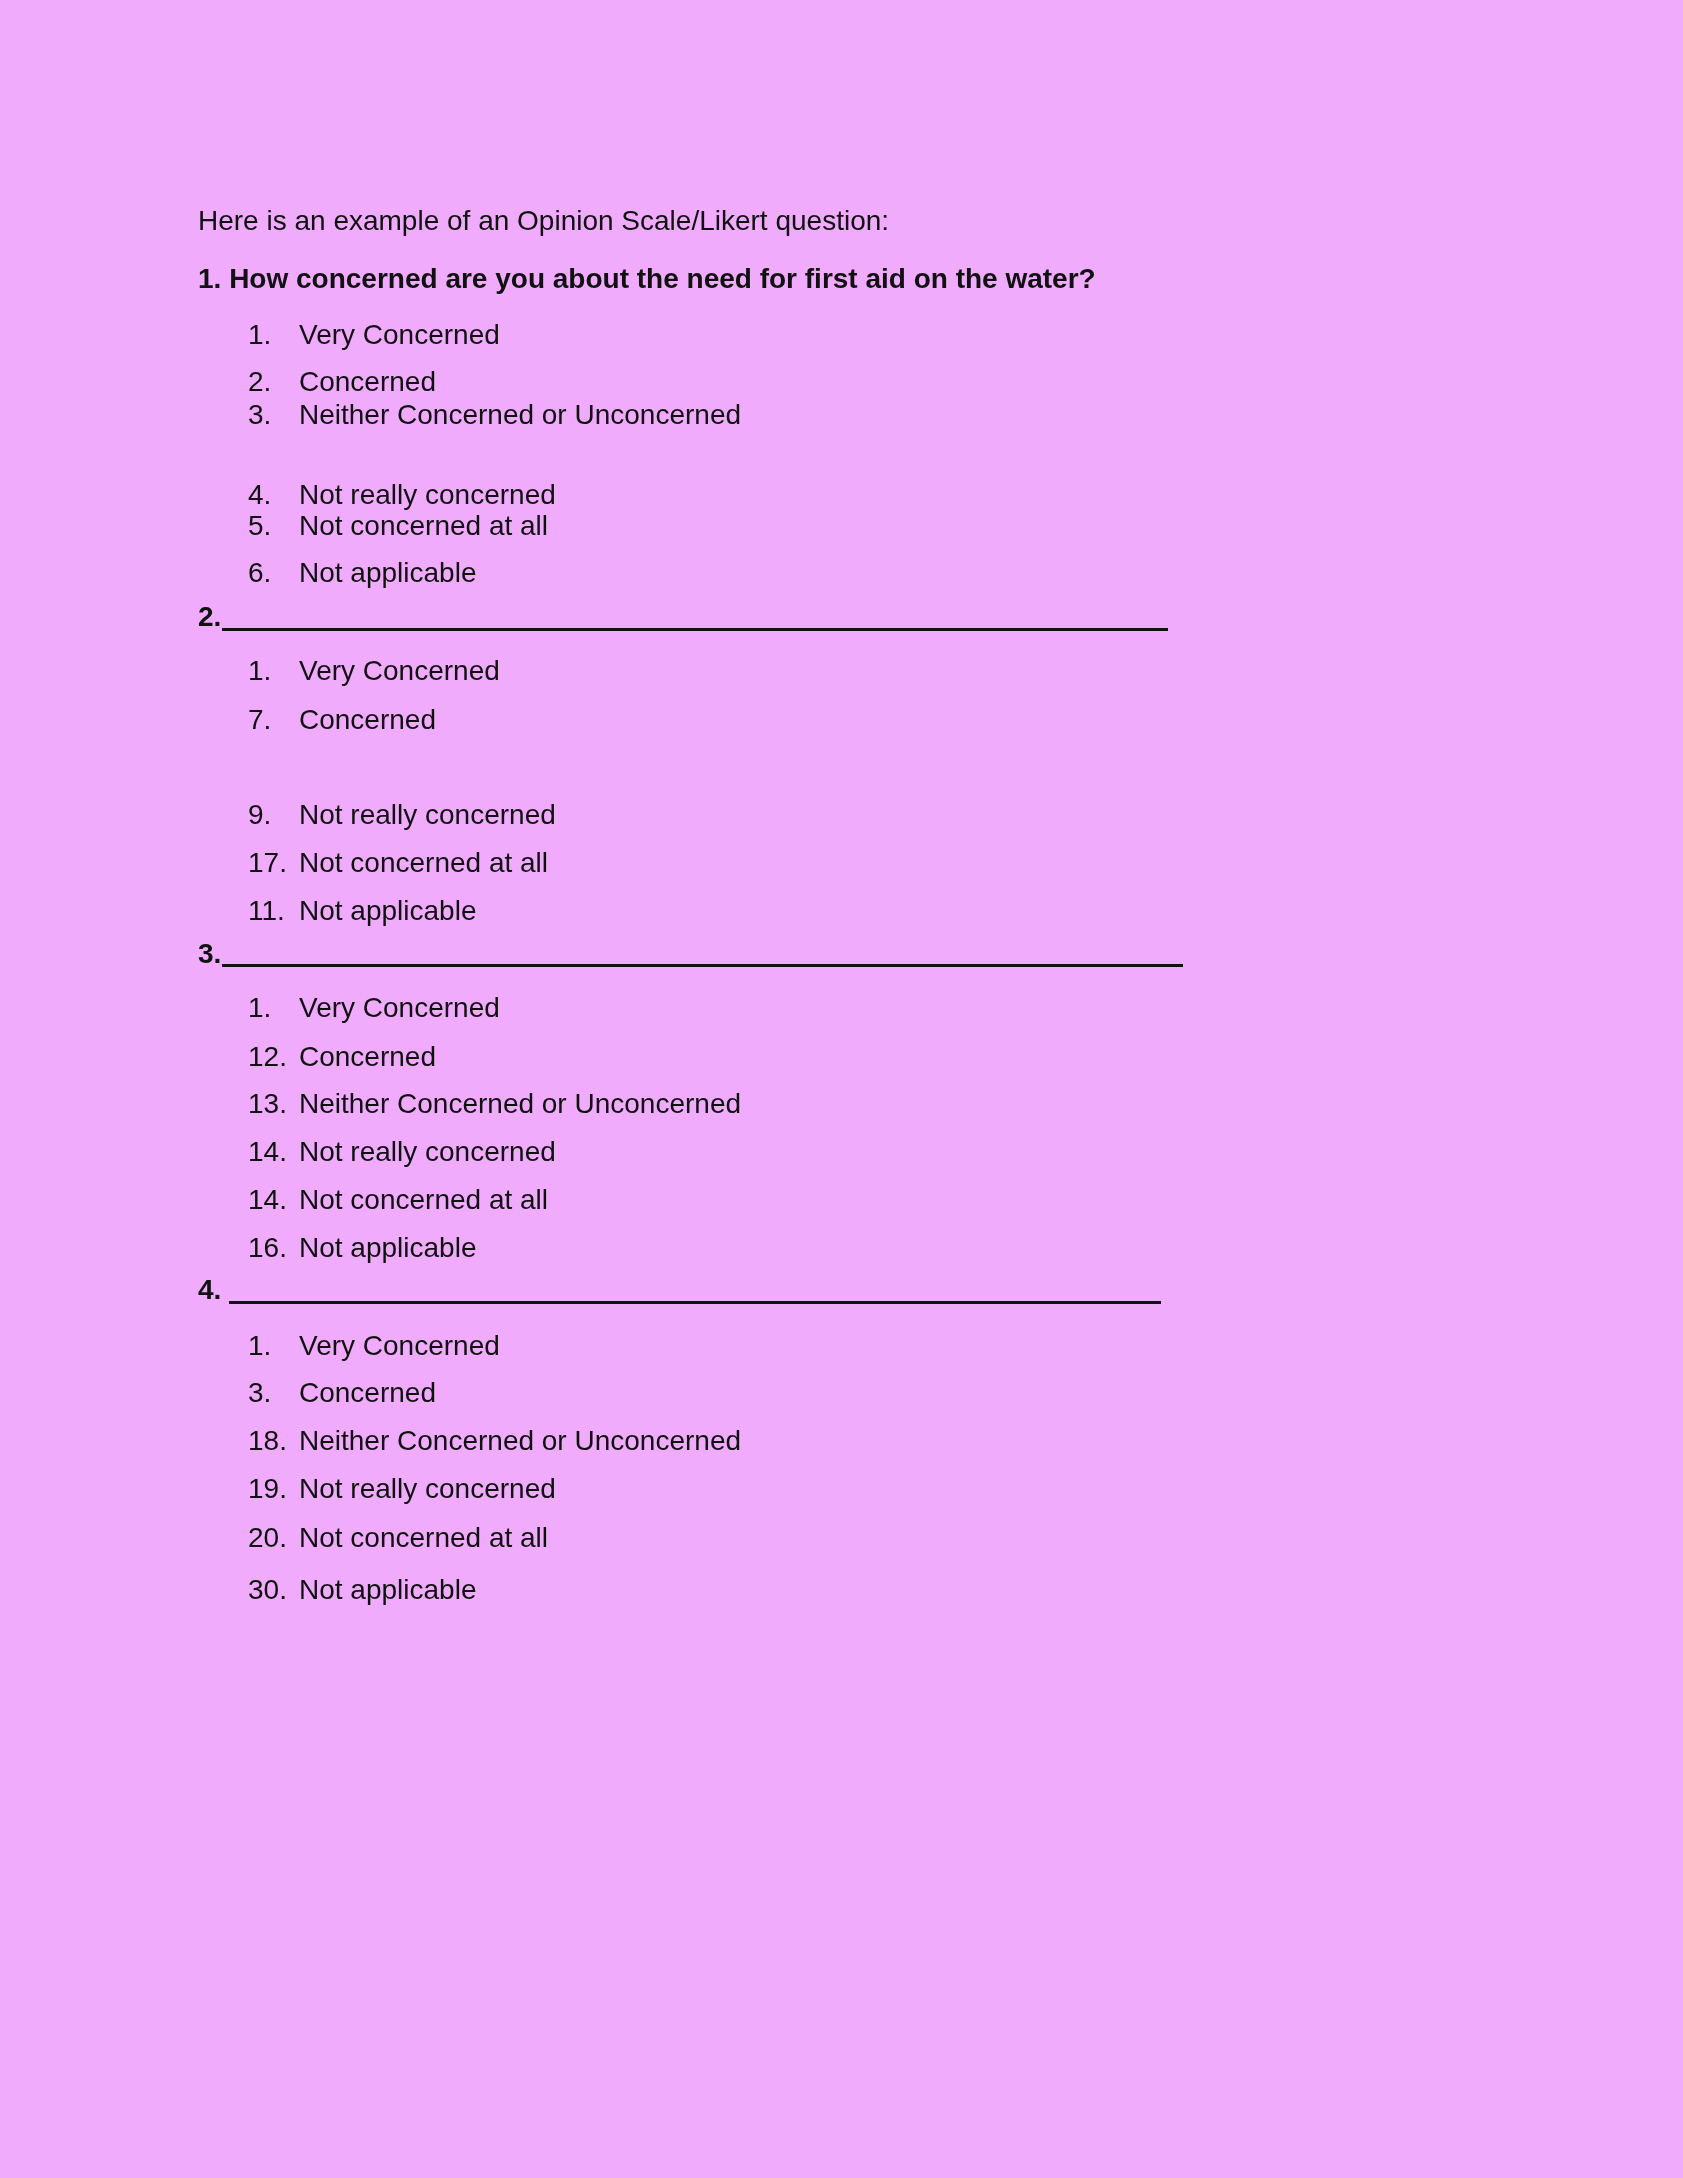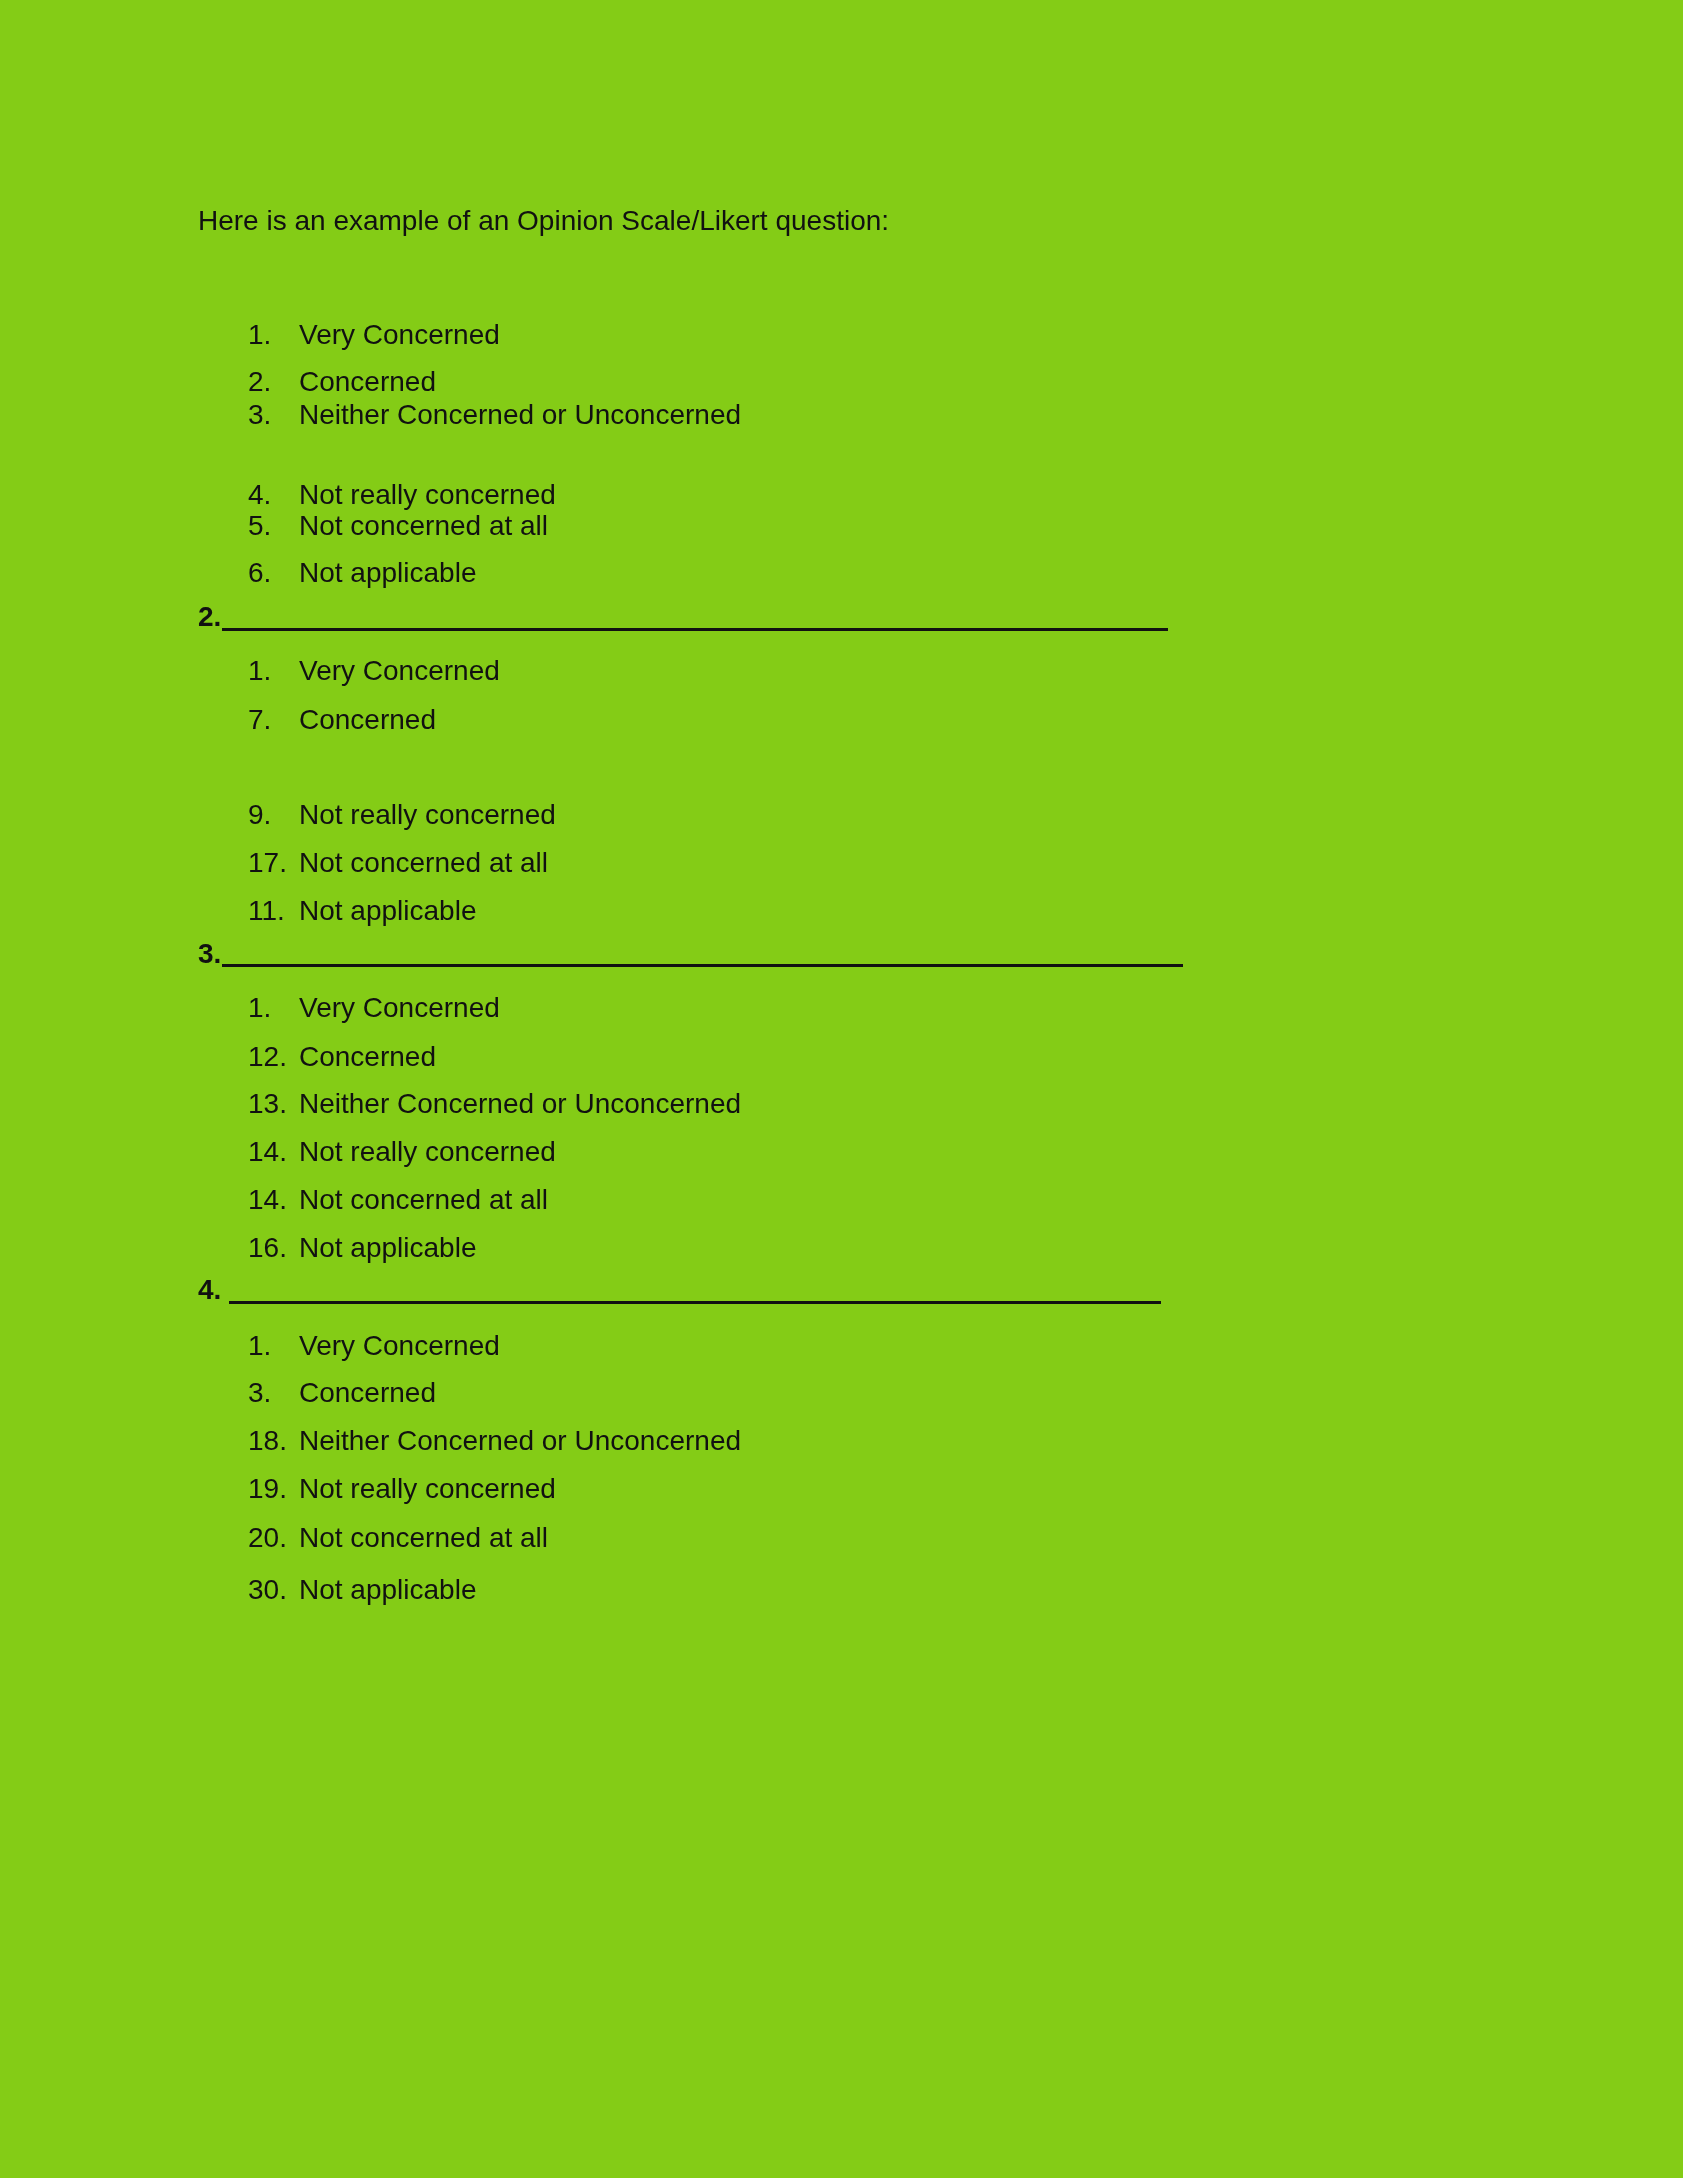--- a/index.html
+++ b/index.html
@@ -13,21 +13,21 @@
     position: relative;
     overflow: hidden;
     font-family: "Liberation Sans", sans-serif;
     color: #111111;
   }
   .page {
     position: absolute;
     left: 0; top: 0;
     width: 1683px;
     height: 2178px;
-    background: #84cc16;
+    background: #f0abfc;
   }
   .line {
     position: absolute;
     font-size: 28px;
     line-height: 34px;
     height: 34px;
     white-space: nowrap;
   }
   .intro { left: 198px; top: 204px; }
   .heading {
@@ -63,20 +63,21 @@
     display: inline-block;
   }
 </style>
 </head>
 <body>
 
 <div class="page">
 
   <div class="line intro">Here is an example of an Opinion Scale/Likert question:</div>
 
+  <div class="line heading">1. How concerned are you about the need for first aid on the water?</div>
 
   <div class="option" style="top:318px">
     <span class="num">1.</span><span class="txt">Very Concerned</span>
   </div>
   <div class="option" style="top:365px">
     <span class="num">2.</span><span class="txt">Concerned</span>
   </div>
   <div class="option" style="top:398px">
     <span class="num">3.</span><span class="txt">Neither Concerned or Unconcerned</span>
   </div>

